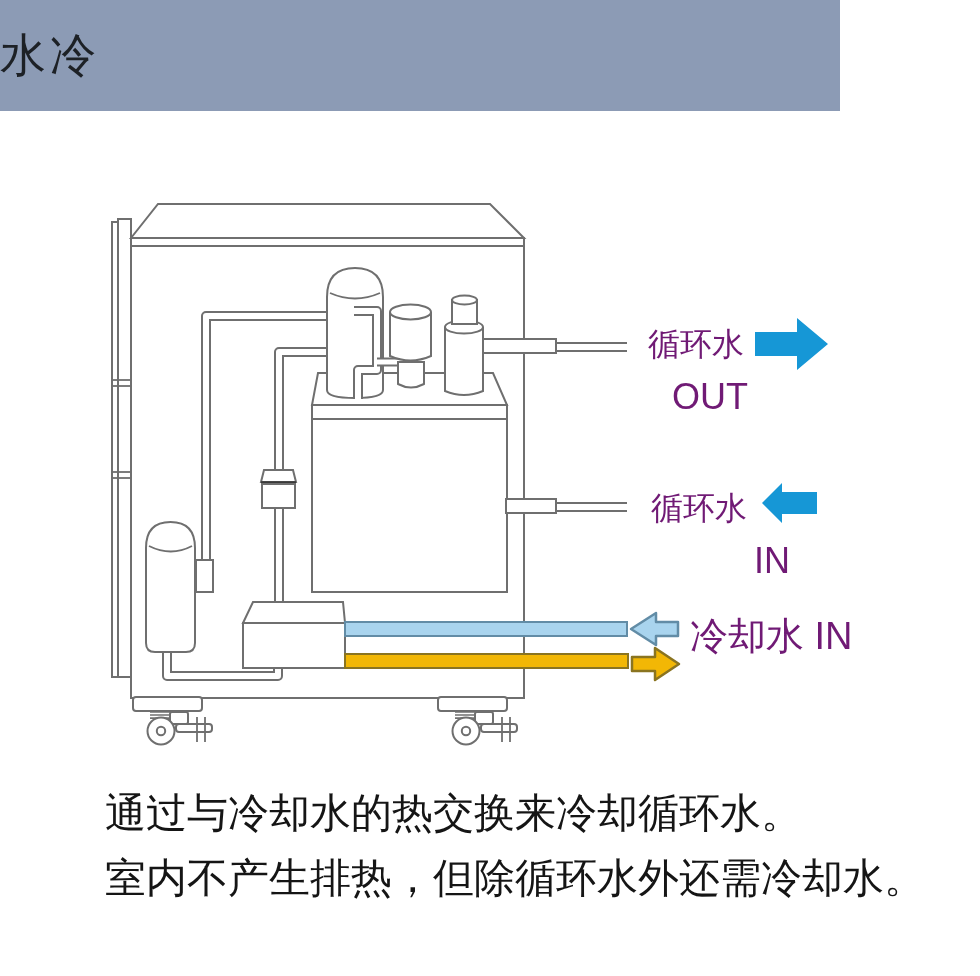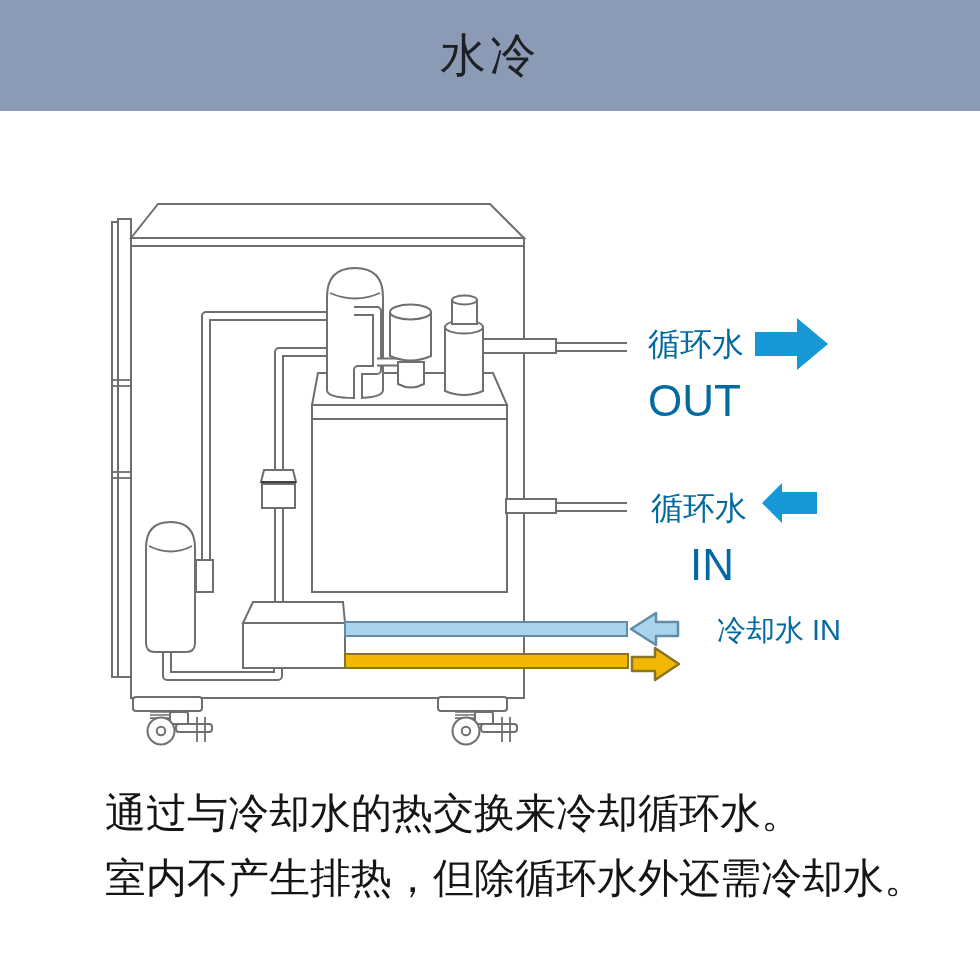--- a/index.html
+++ b/index.html
@@ -1,32 +1,32 @@
 <!DOCTYPE html>
 <html><head>
 <meta charset="utf-8">
 <style>
   html,body{margin:0;padding:0;}
   body{width:980px;height:976px;background:#ffffff;overflow:hidden;position:relative;
        font-family:"Liberation Sans","DejaVu Sans",sans-serif;}
   .page{position:absolute;inset:0;width:980px;height:976px;}
-  .header{position:absolute;left:0;top:0;width:980px;height:111px;background:#8C9BB5;
-          display:flex;align-items:center;justify-content:center;}
+  .header{position:absolute;left:0;top:0;width:840px;height:111px;background:#8C9BB5;
+          display:flex;align-items:center;}
   .header .title{font-size:46px;color:#1d2126;letter-spacing:4px;}
   svg.diagram{position:absolute;left:0;top:0;width:980px;height:976px;}
   .ln{fill:#ffffff;stroke:#6F6F6F;stroke-width:2;}
   .ln-thin{stroke:#6F6F6F;stroke-width:1.8;fill:none;}
   .pipe-o{fill:none;stroke:#6F6F6F;stroke-width:10;stroke-linejoin:round;stroke-linecap:butt;}
   .pipe-i{fill:none;stroke:#ffffff;stroke-width:6;stroke-linejoin:round;stroke-linecap:butt;}
   .pipe-o.sm{stroke-width:9;}
   .pipe-i.sm{stroke-width:5;}
-  .lbl{position:absolute;color:#0369a1;white-space:nowrap;}
+  .lbl{position:absolute;color:#701a75;white-space:nowrap;}
   .lbl-cn{font-size:32px;}
-  .lbl-en{font-size:44px;text-align:left;width:100px;}
-  .lbl-sm{font-size:29px;margin-left:27px;}
+  .lbl-en{font-size:36px;text-align:right;width:100px;}
+  .lbl-sm{font-size:38px;}
   .caption{position:absolute;left:105px;color:#151515;font-size:41px;white-space:nowrap;}
 </style>
 </head>
 <body>
 
 <div class="page">
 
   <div class="header">
     <div class="title">水冷</div>
   </div>

